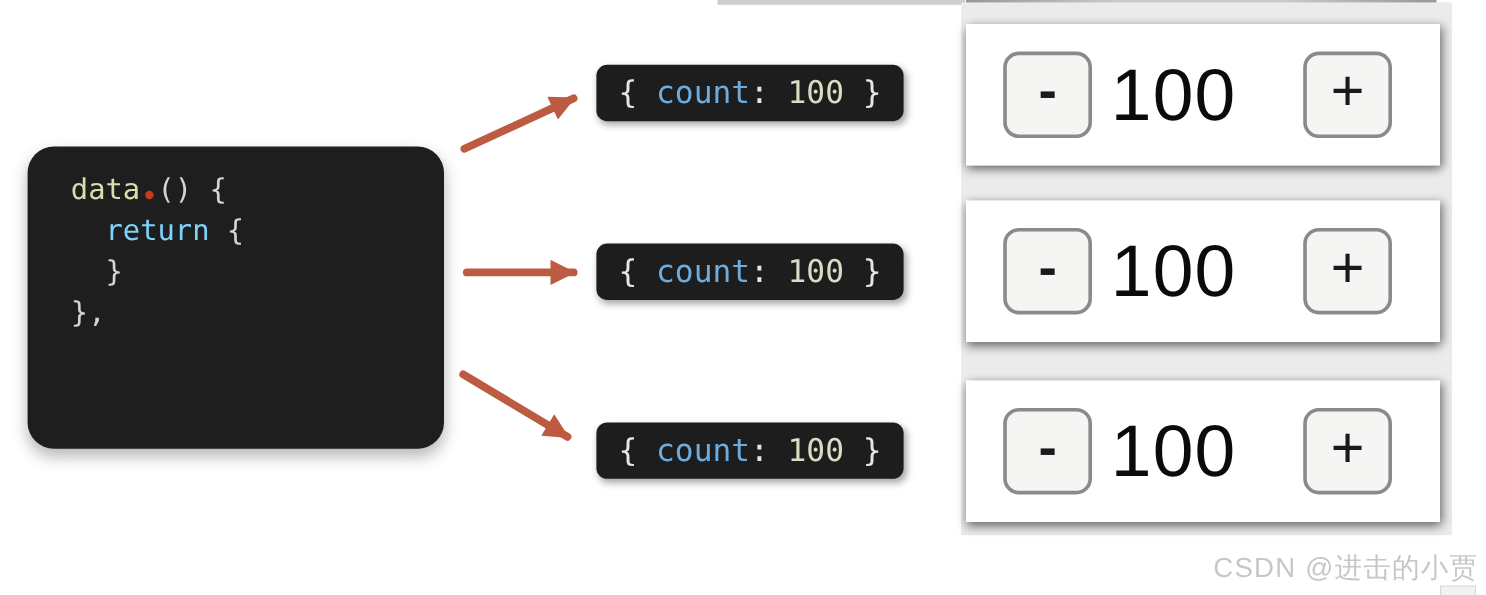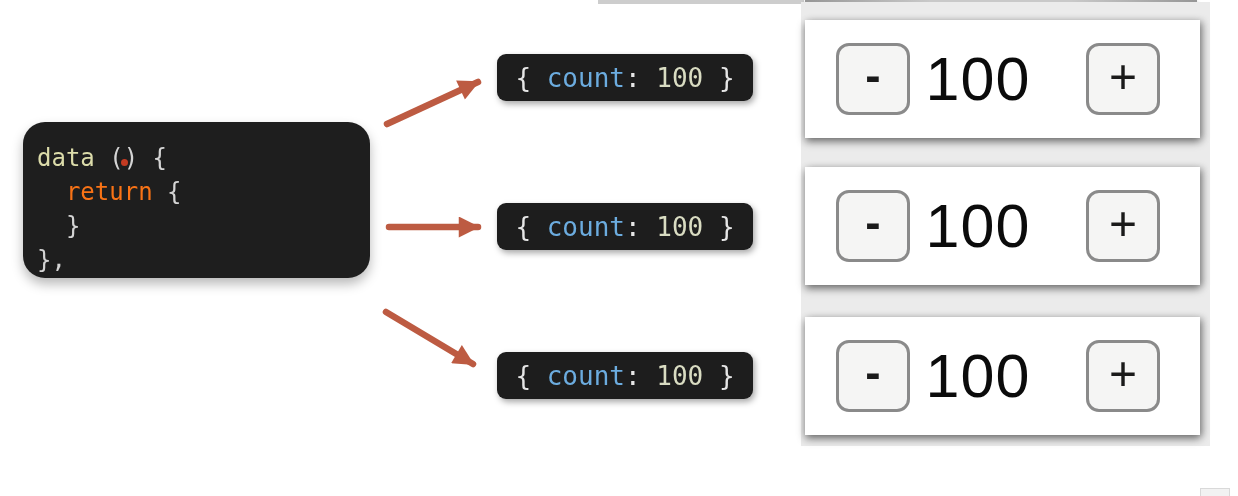--- a/index.html
+++ b/index.html
@@ -25,34 +25,34 @@
     left: 805px; top: 0; width: 392px; height: 12px;
     background: linear-gradient(to right, #969696, #c9c9c9 32%, #c9c9c9 68%, #969696);
     border-radius: 0 0 3px 3px;
     box-shadow: 0 2px 4px rgba(0,0,0,0.30);
   }
 
   
   .code-block {
     position: absolute;
     left: 23px; top: 122px;
-    width: 347px; height: 156px;
+    width: 347px; height: 252px;
     background: #1e1e1e;
     border-radius: 22px;
     box-shadow: 0 6px 12px rgba(0,0,0,0.28);
-    padding: 19px 18px 0 14px;
+    padding: 19px 18px 0 36px;
     font-family: "DejaVu Sans Mono", monospace;
     font-size: 24px;
     line-height: 34px;
     color: #d4d4d4;
   }
   .code-line { white-space: pre; }
   .code-line span { white-space: pre; }
   .tok-fn   { color: #dcdcaa; }
-  .tok-kw   { color: #f97316; }
+  .tok-kw   { color: #7dd3fc; }
   .tok-prop { color: #9cdcfe; }
   .tok-num  { color: #c3d1b4; }
   .tok-punct{ color: #d4d4d4; }
   .red-dot {
     position: absolute;
     left: 121px; top: 159px;
     width: 7px; height: 7px;
     border-radius: 50%;
     background: #c43b22;
   }
@@ -206,15 +206,16 @@
     <button class="counter-btn btn-minus">-</button>
     <div class="counter-value">100</div>
     <button class="counter-btn btn-plus">+</button>
   </div>
   <div class="counter-card card-3">
     <button class="counter-btn btn-minus">-</button>
     <div class="counter-value">100</div>
     <button class="counter-btn btn-plus">+</button>
   </div>
 
+  <div class="watermark">CSDN @进击的小贾</div>
   <div class="corner-box"></div>
 
 </div>
 
 </body></html>

